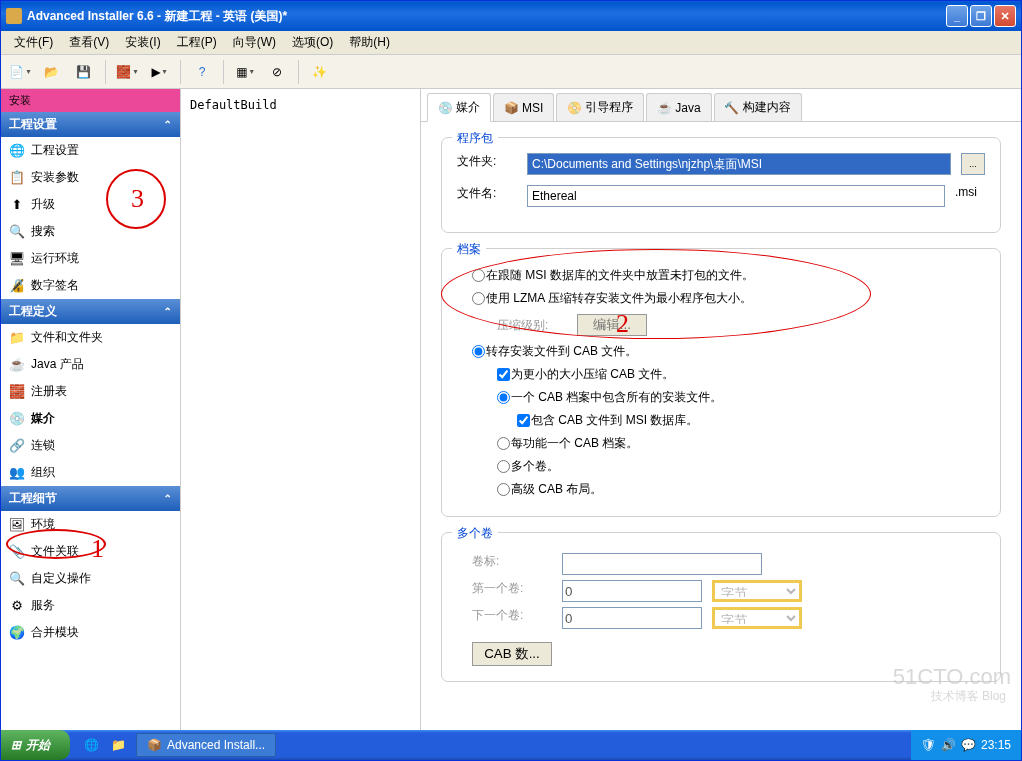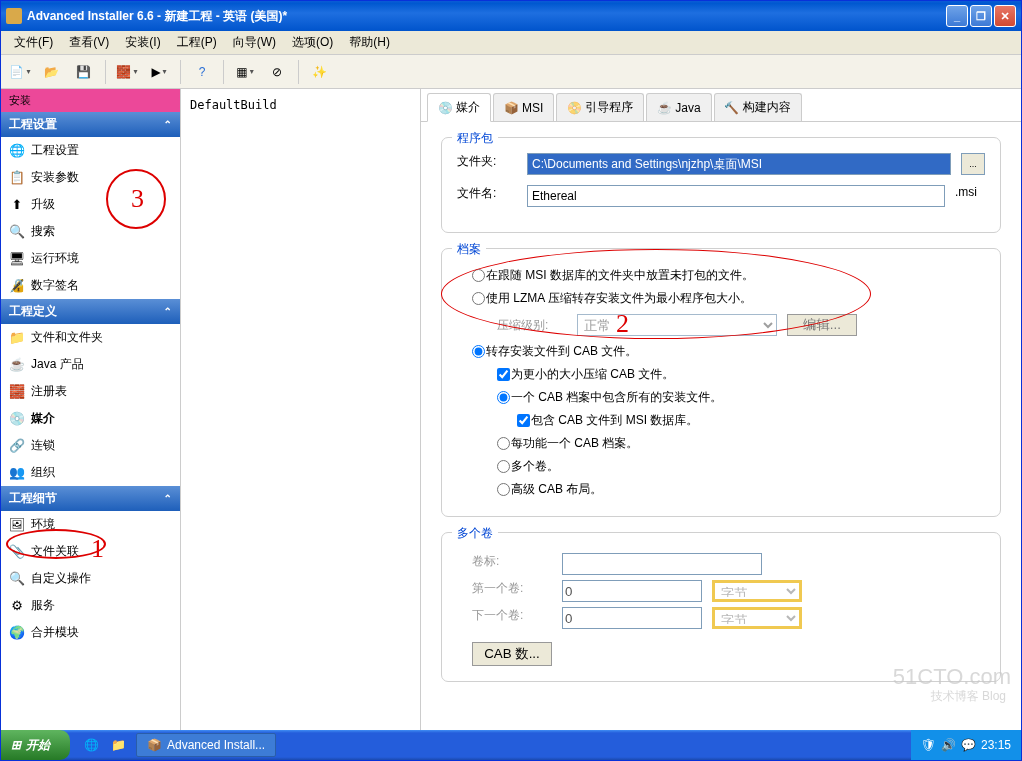--- a/index.html
+++ b/index.html
@@ -252,21 +252,20 @@
           <div class="radio-row">
               <input type="radio" name="arch" style="">
               <span>在跟随 MSI 数据库的文件夹中放置未打包的文件。</span>
             </div>
           <div class="radio-row">
               <input type="radio" name="arch" style="">
               <span>使用 LZMA 压缩转存安装文件为最小程序包大小。</span>
             </div>
           <div class="compress-row">
             <span class="compress-label">压缩级别:</span>
-            <select class="select-box" disabled=""><option>正常</option></select>
             <button class="edit-btn">编辑...</button>
           </div>
           <div class="radio-row">
               <input type="radio" name="arch" checked="" style="">
               <span>转存安装文件到 CAB 文件。</span>
             </div>
           <div class="radio-row indent1">
               <input type="checkbox" checked="" style="">
               <span>为更小的大小压缩 CAB 文件。</span>
             </div>

